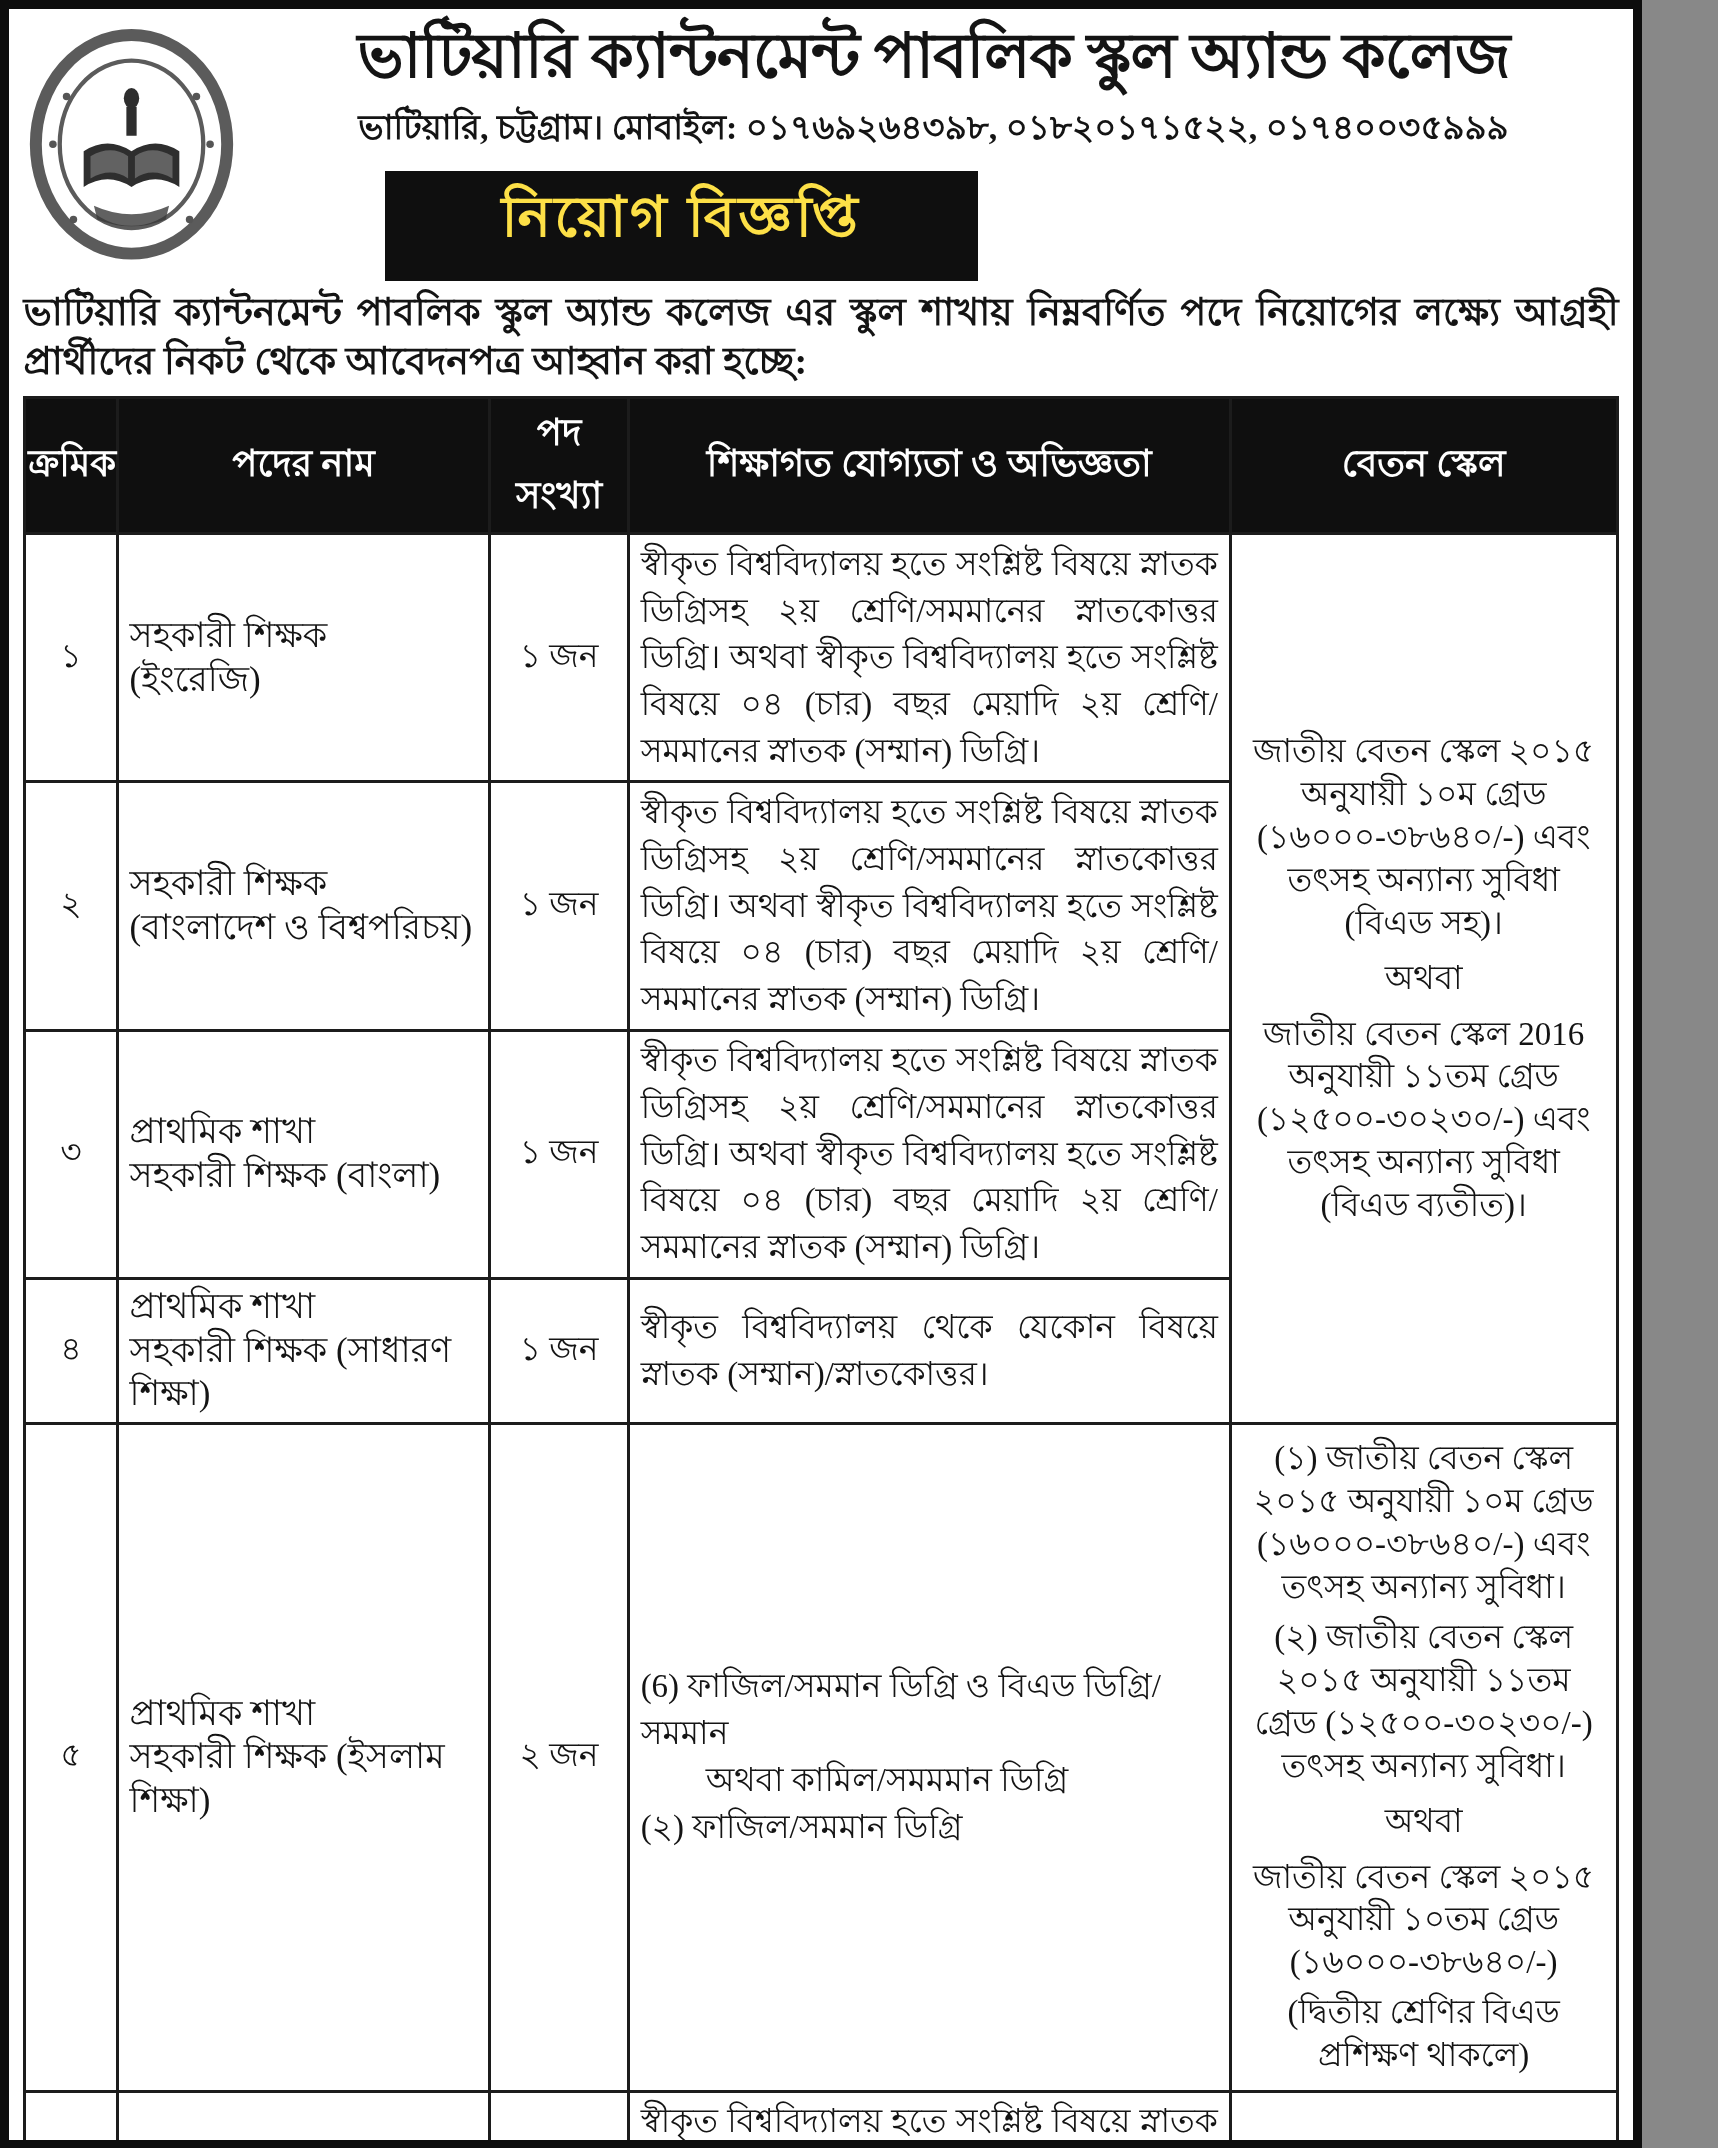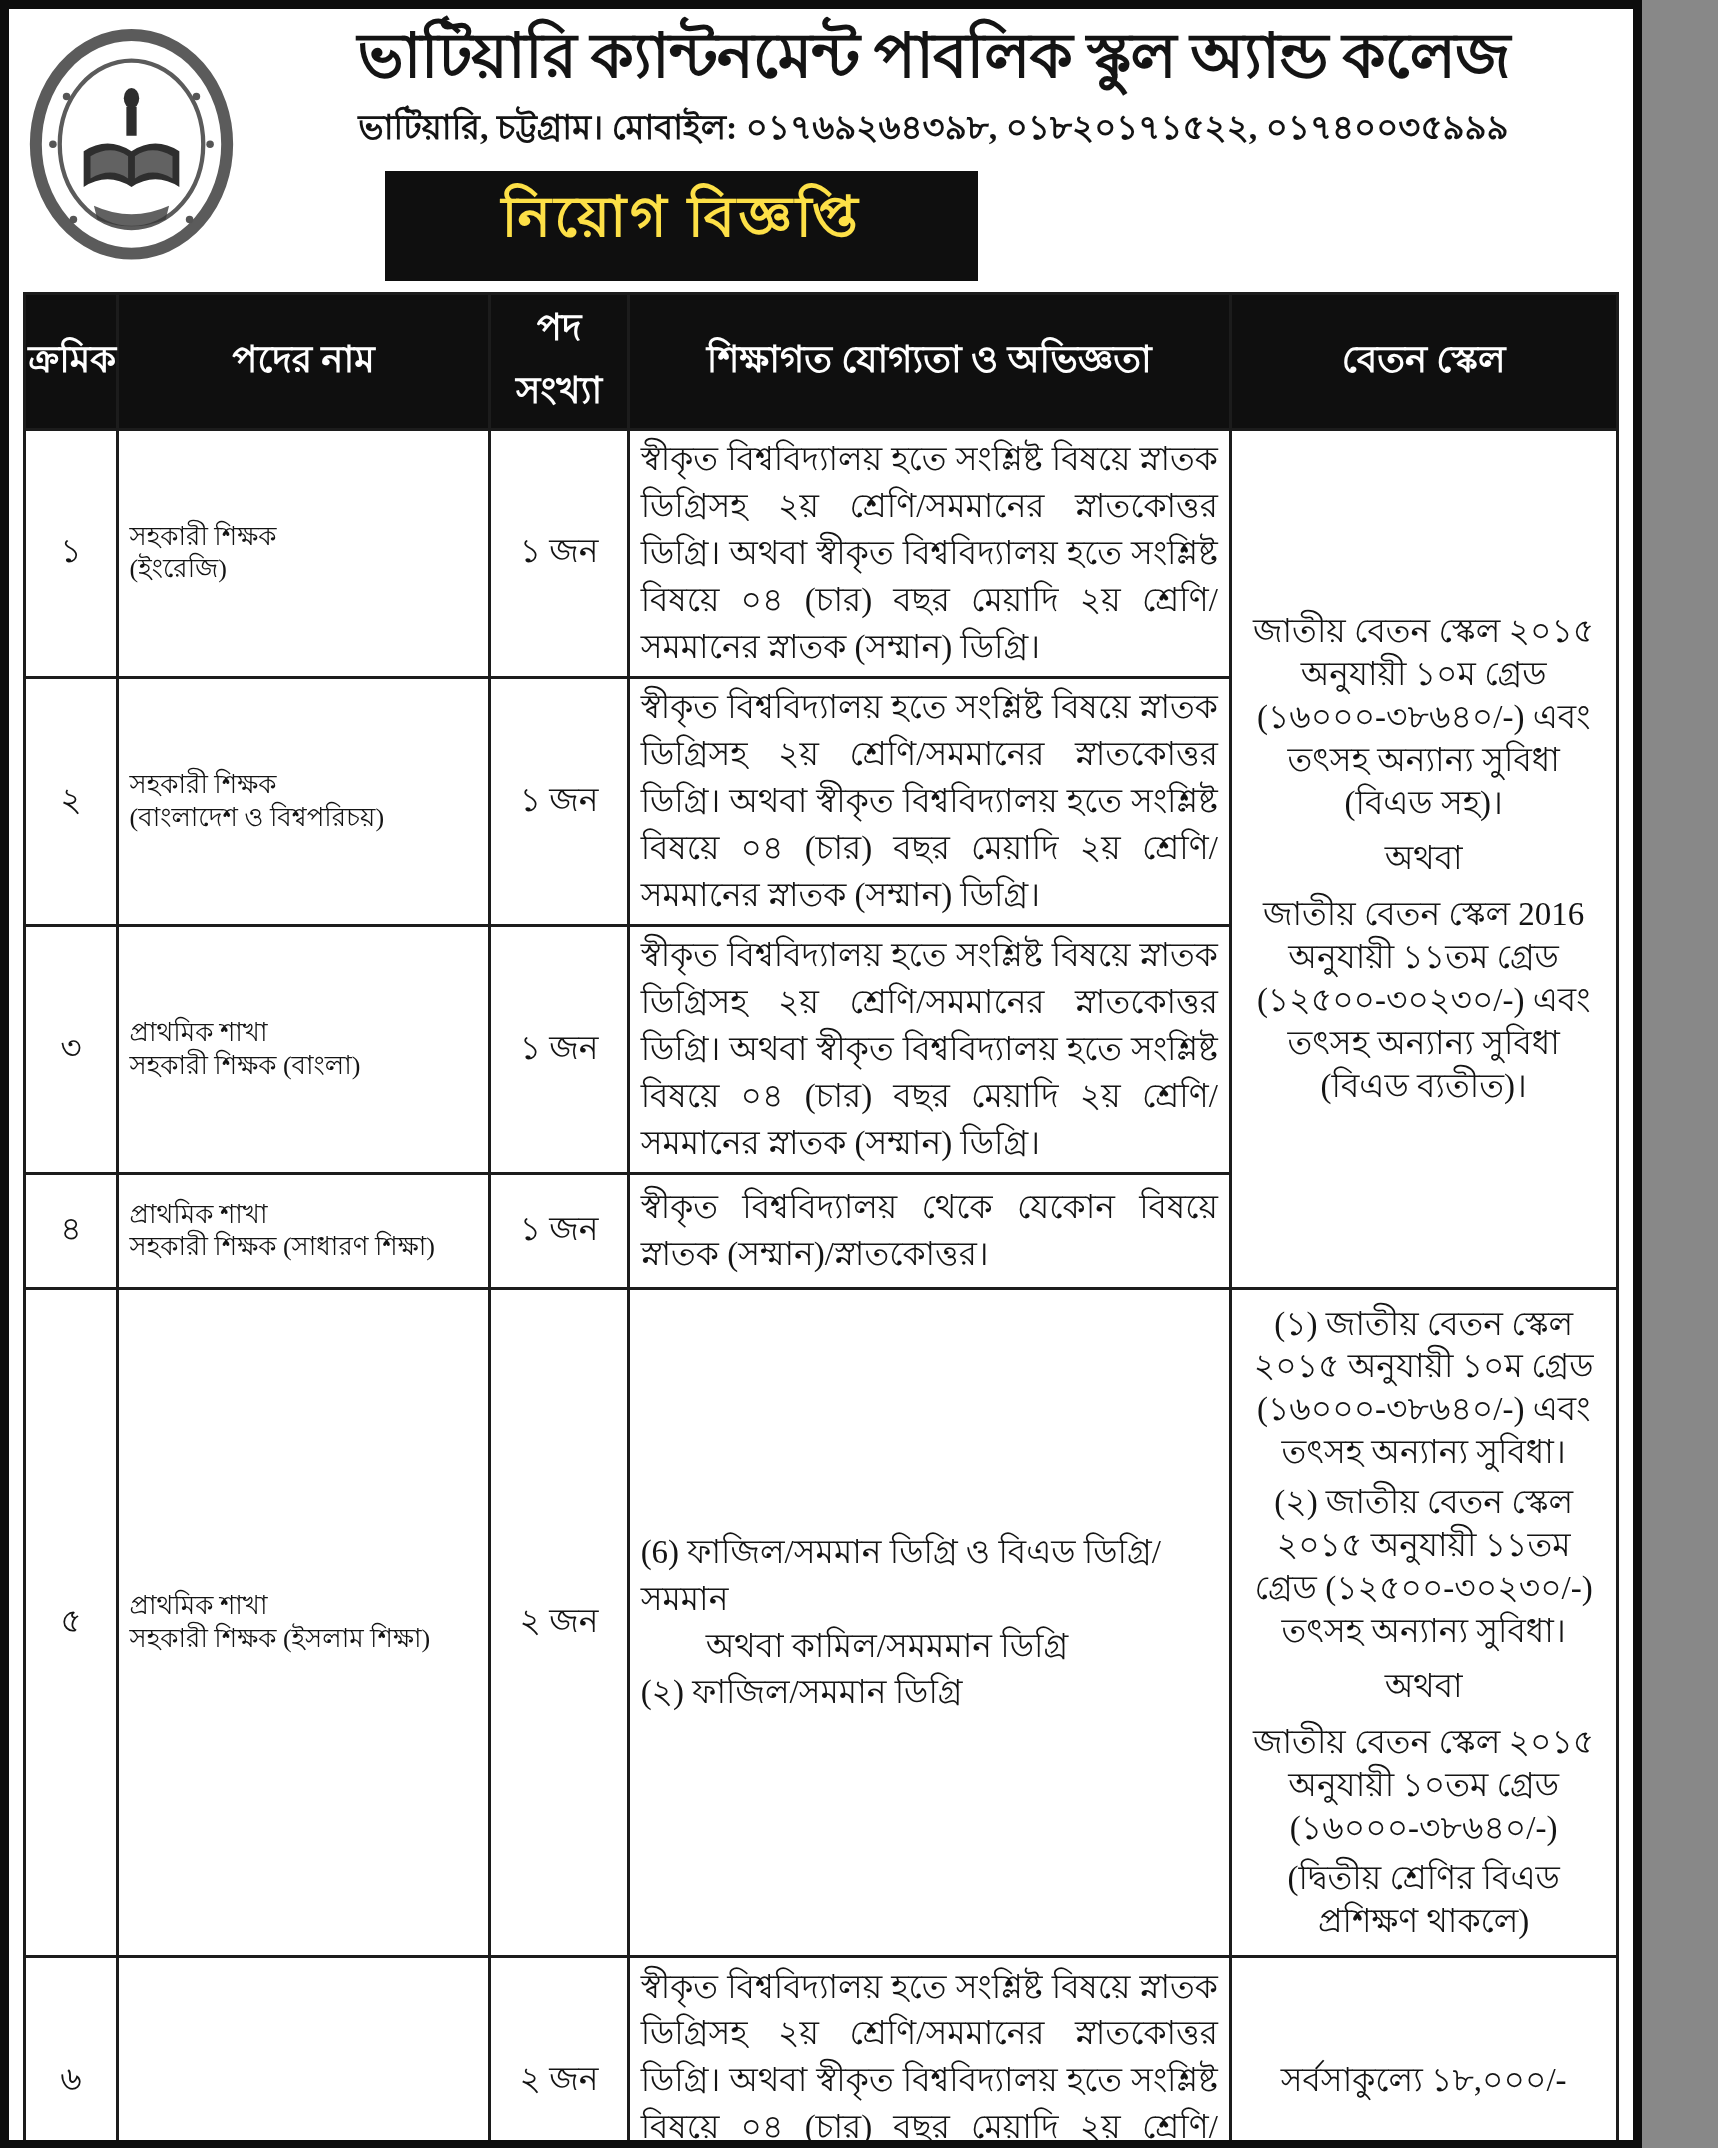--- a/index.html
+++ b/index.html
@@ -22,21 +22,21 @@
   
   table.notice{width:100%;border-collapse:collapse;table-layout:fixed;margin-top:10.8px;}
   table.notice col.c1{width:5.8%;} table.notice col.c2{width:23.4%;}
   table.notice col.c3{width:8.7%;} table.notice col.c4{width:37.8%;}
   table.notice col.c5{width:24.3%;}
   table.notice th,table.notice td{border:3.6px solid #1c1c1c;padding:5.4px 10.8px;vertical-align:middle;}
   table.notice thead th{background:#0f0f0f;color:#ffffff;font-size:37px;font-weight:bold;
                         height:47px;padding:3.6px 1.8px;}
   table.notice td{font-size:33px;font-weight:normal;}
   .serial{text-align:center;}
-  .post .line{display:block;font-size:26px;line-height:1.25;}
+  .post .line{display:block;font-size:35px;line-height:1.25;}
   .count{text-align:center;white-space:nowrap;}
   .qual{text-align:justify;line-height:1.42;}
   .qual.list{text-align:left;}
   .qual.list .q-line{display:block;}
   .qual.list .q-line.indent{padding-left:65px;}
   .pay{text-align:center;line-height:1.3;font-size:32px;}
   .pay .p{margin:7.2px 0;}
   .pay .p.or{margin:12.6px 0;}
   
   .r1 td{height:212px;} .r2 td{height:212px;} .r3 td{height:225px;}
@@ -68,20 +68,21 @@
     </div>
     <div class="header-text">
       <div class="school-name">ভাটিয়ারি ক্যান্টনমেন্ট পাবলিক স্কুল অ্যান্ড কলেজ</div>
       <div class="address-line">ভাটিয়ারি, চট্টগ্রাম। মোবাইল: ০১৭৬৯২৬৪৩৯৮, ০১৮২০১৭১৫২২, ০১৭৪০০৩৫৯৯৯</div>
       <div class="band-row">
         <span class="band">নিয়োগ বিজ্ঞপ্তি</span>
       </div>
     </div>
   </div>
 
+  <div class="intro">ভাটিয়ারি ক্যান্টনমেন্ট পাবলিক স্কুল অ্যান্ড কলেজ এর স্কুল শাখায় নিম্নবর্ণিত পদে নিয়োগের লক্ষ্যে আগ্রহী প্রার্থীদের নিকট থেকে আবেদনপত্র আহ্বান করা হচ্ছে:</div>
 
   <table class="notice">
     <colgroup>
         <col class="c1">
         <col class="c2">
         <col class="c3">
         <col class="c4">
         <col class="c5">
       </colgroup>
     <thead>

